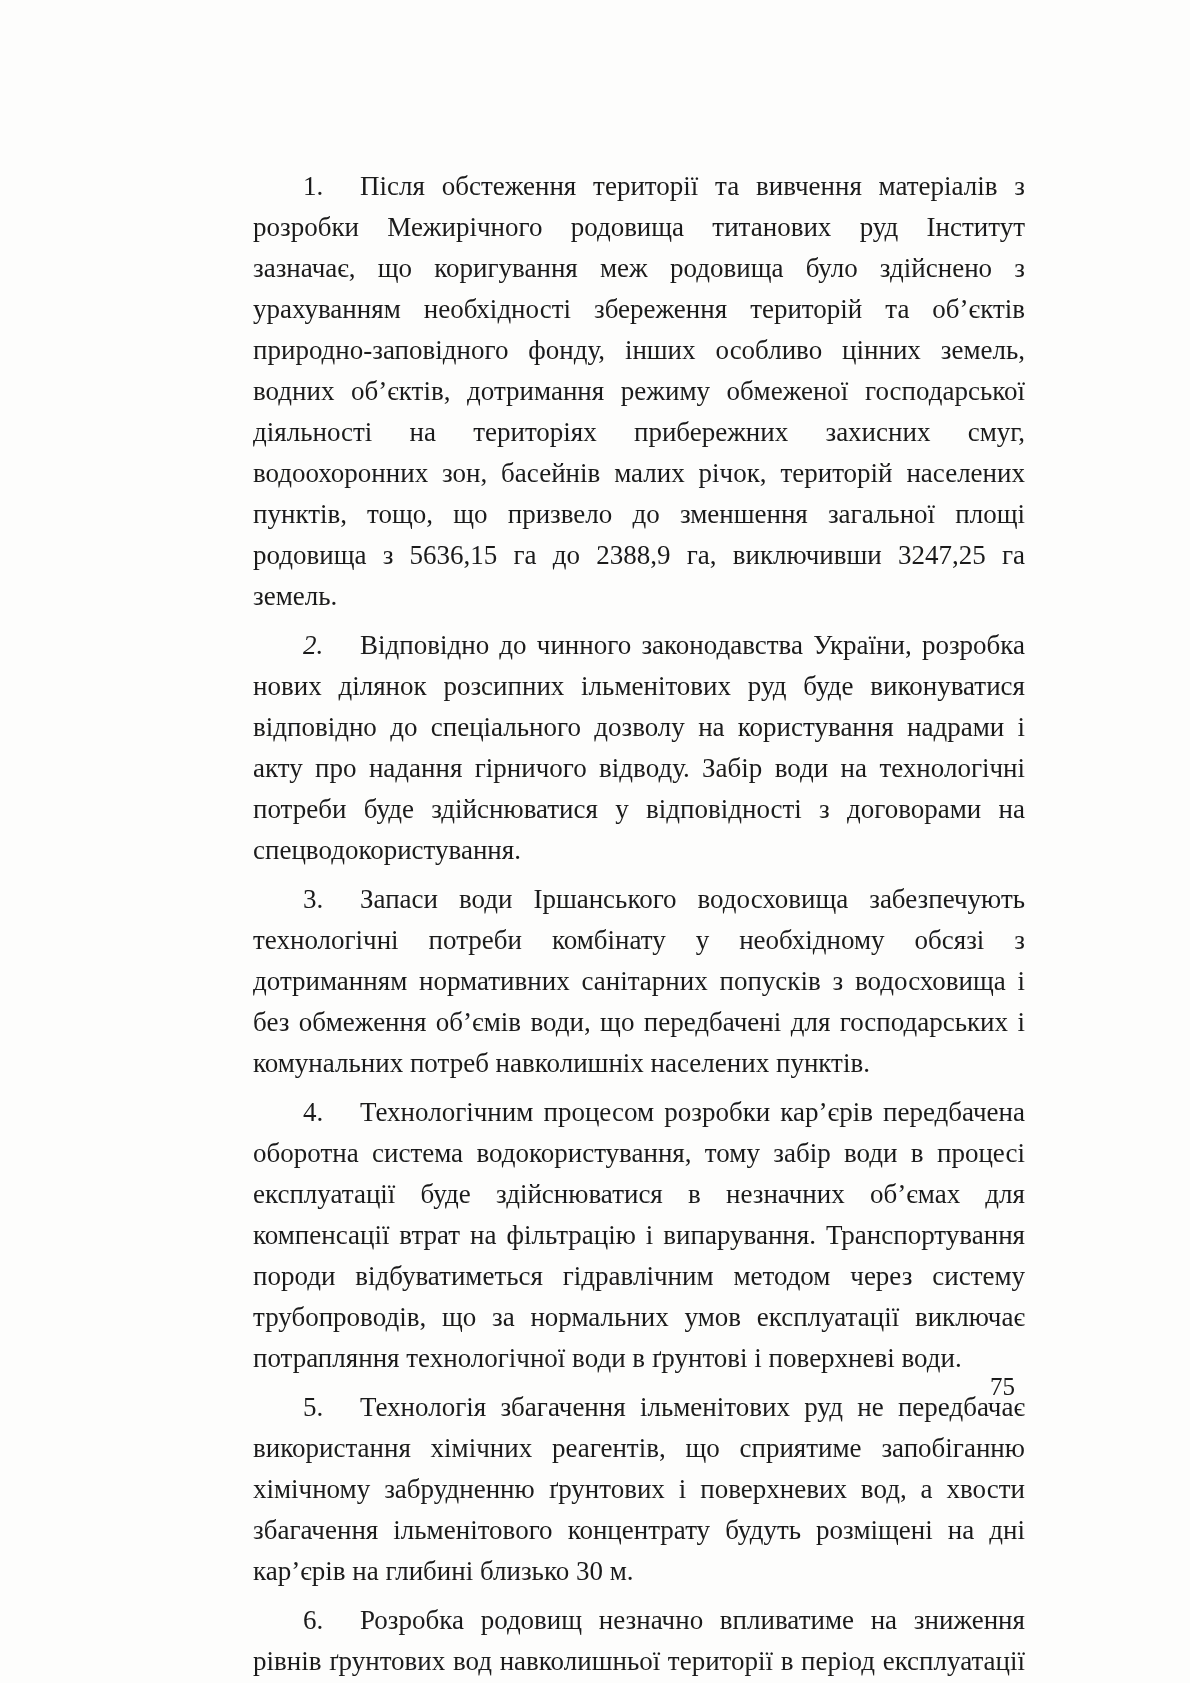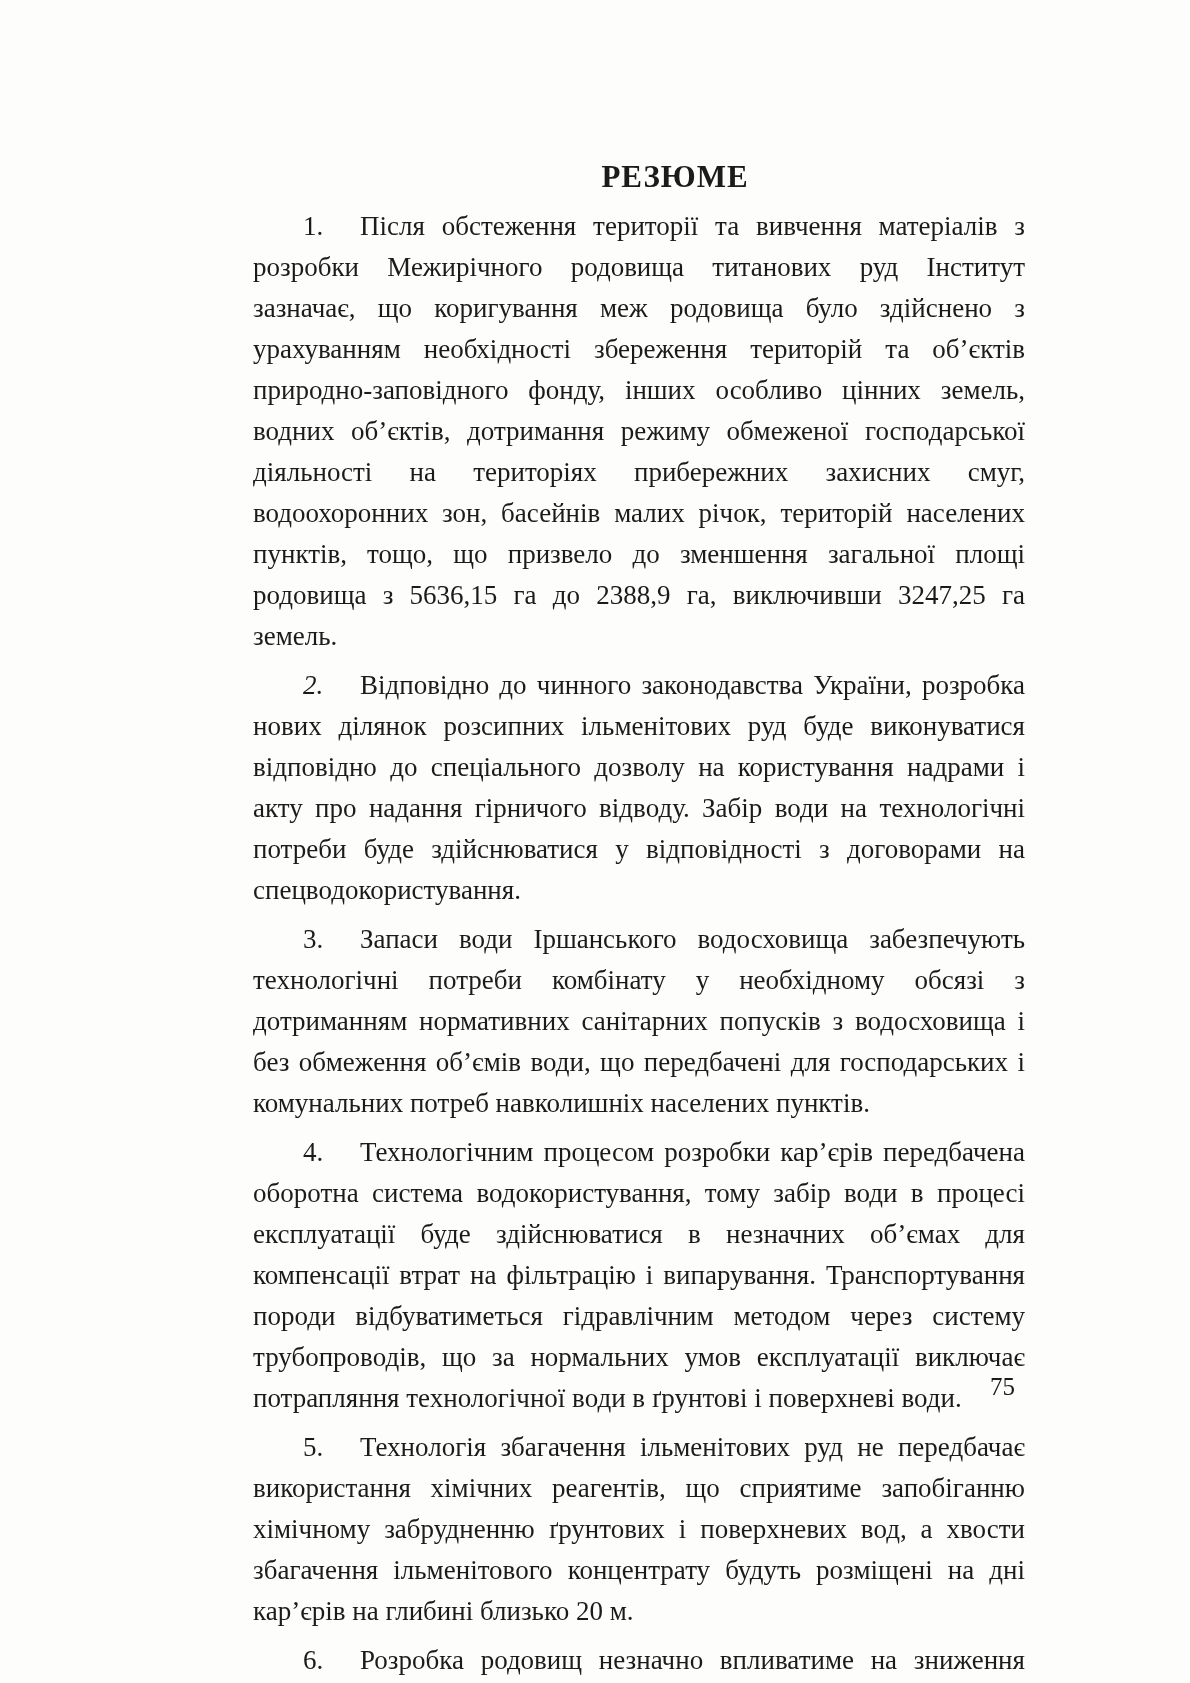--- a/index.html
+++ b/index.html
@@ -51,33 +51,32 @@
     left: 990px;
     font-size: 25px;
     line-height: 30px;
   }
 </style>
 </head>
 <body>
 
 <div class="page">
 
-  <h1 class="doc-title">РЕЗЮМЕ</h1>
 
   <div class="doc-body">
 
     <p class="para"><span class="num">1.</span><span>Після обстеження території та вивчення матеріалів з розробки Межирічного родовища титанових руд Інститут зазначає, що коригування меж родовища було здійснено з урахуванням необхідності збереження територій та об’єктів природно-заповідного фонду, інших особливо цінних земель, водних об’єктів, дотримання режиму обмеженої господарської діяльності на територіях прибережних захисних смуг, водоохоронних зон, басейнів малих річок, територій населених пунктів, тощо, що призвело до зменшення загальної площі родовища з 5636,15 га до 2388,9 га, виключивши 3247,25 га земель.</span></p>
 
     <p class="para"><span class="num italic">2.</span><span>Відповідно до чинного законодавства України, розробка нових ділянок розсипних ільменітових руд буде виконуватися відповідно до спеціального дозволу на користування надрами і акту про надання гірничого відводу. Забір води на технологічні потреби буде здійснюватися у відповідності з договорами на спецводокористування.</span></p>
 
     <p class="para"><span class="num">3.</span><span>Запаси води Іршанського водосховища забезпечують технологічні потреби комбінату у необхідному обсязі з дотриманням нормативних санітарних попусків з водосховища і без обмеження об’ємів води, що передбачені для господарських і комунальних потреб навколишніх населених пунктів.</span></p>
 
     <p class="para"><span class="num">4.</span><span>Технологічним процесом розробки кар’єрів передбачена оборотна система водокористування, тому забір води в процесі експлуатації буде здійснюватися в незначних об’ємах для компенсації втрат на фільтрацію і випарування. Транспортування породи відбуватиметься гідравлічним методом через систему трубопроводів, що за нормальних умов експлуатації виключає потрапляння технологічної води в ґрунтові і поверхневі води.</span></p>
 
-    <p class="para"><span class="num">5.</span><span>Технологія збагачення ільменітових руд не передбачає використання хімічних реагентів, що сприятиме запобіганню хімічному забрудненню ґрунтових і поверхневих вод, а хвости збагачення ільменітового концентрату будуть розміщені на дні кар’єрів на глибині близько 20 м.</span></p>
+    <p class="para"><span class="num">5.</span><span>Технологія збагачення ільменітових руд не передбачає використання хімічних реагентів, що сприятиме запобіганню хімічному забрудненню ґрунтових і поверхневих вод, а хвости збагачення ільменітового концентрату будуть розміщені на дні кар’єрів на глибині близько 30 м.</span></p>
 
     <p class="para"><span class="num">6.</span><span>Розробка родовищ незначно впливатиме на зниження рівнів ґрунтових вод навколишньої території в період експлуатації родовища, але після завершення робіт очікується їх відновлення, оскільки утворена ємність</span></p>
 
   </div>
 
   <div class="page-number">75</div>
 
 </div>
 
 </body></html>

